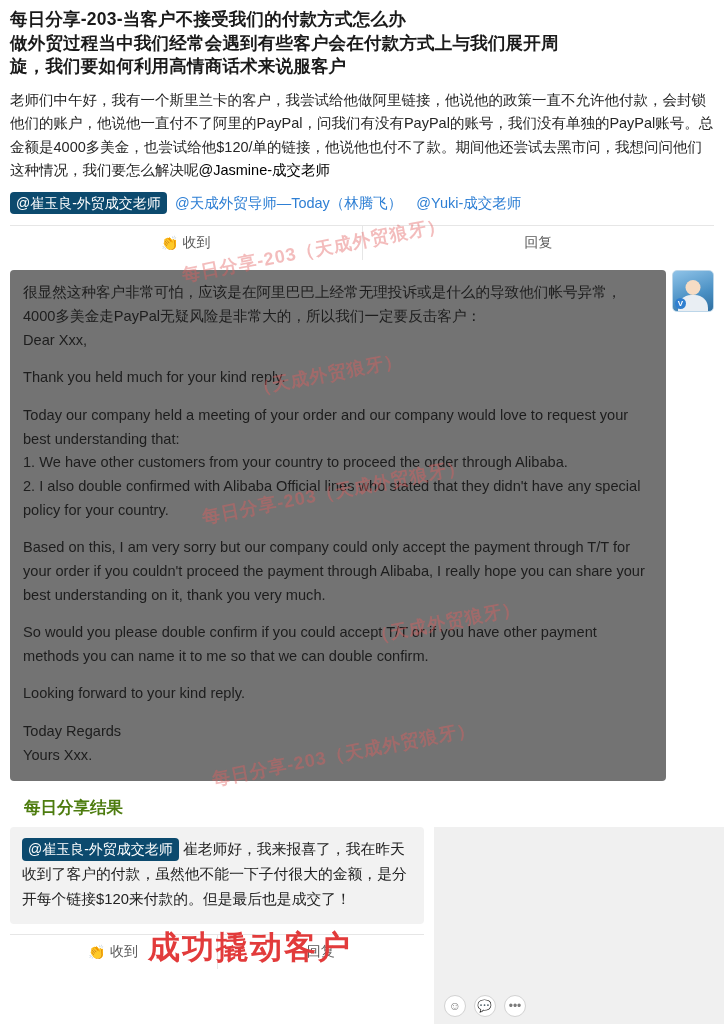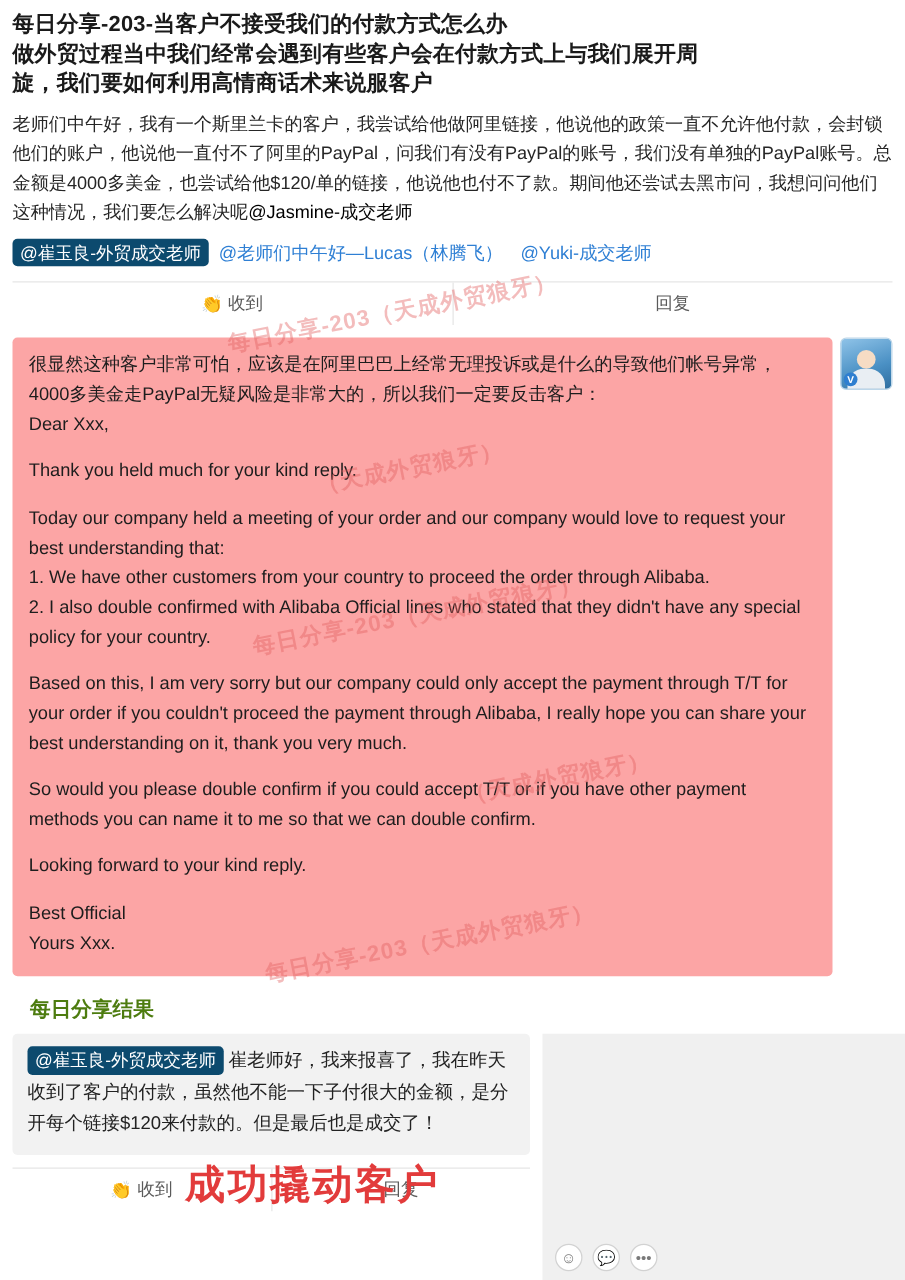--- a/index.html
+++ b/index.html
@@ -93,21 +93,21 @@
   }
 
   
   .answer-wrap {
     position: relative;
     margin: 10px 10px 0 10px;
     display: flex;
     align-items: flex-start;
   }
   .bubble {
-    background: #fca5a5;
+    background: #737373;
     border-radius: 4px;
     padding: 11px 13px 14px 13px;
     font-size: 14.6px;
     line-height: 1.62;
     color: #1d1d1d;
     flex: 1 1 auto;
     min-width: 0;
   }
   .bubble p {
     margin: 0;
@@ -259,21 +259,21 @@
     <div class="title-line">做外贸过程当中我们经常会遇到有些客户会在付款方式上与我们展开周</div>
     <div class="title-line">旋，我们要如何利用高情商话术来说服客户</div>
   </div>
 
   <div class="post">
     <div class="post-body">
       <span>老师们中午好，我有一个斯里兰卡的客户，我尝试给他做阿里链接，他说他的政策一直不允许他付款，会封锁他们的账户，他说他一直付不了阿里的PayPal，问我们有没有PayPal的账号，我们没有单独的PayPal账号。总金额是4000多美金，也尝试给他$120/单的链接，他说他也付不了款。期间他还尝试去黑市问，我想问问他们这种情况，我们要怎么解决呢</span><span class="mention">@Jasmine-成交老师</span>
     </div>
     <div class="mention-row">
       <span class="mention-chip">@崔玉良-外贸成交老师</span>
-      <span class="mention-plain">@老师们中午好—Lucas（林腾飞）</span>
+      <span class="mention-plain">@天成外贸导师—Today（林腾飞）</span>
       <span class="mention-plain">@Yuki-成交老师</span>
     </div>
   </div>
 
   <div class="action-bar">
     <div class="action-cell left">
       <span class="hand-icon">👏</span>
       <span>收到</span>
     </div>
     <div class="action-cell">
@@ -291,21 +291,21 @@
       <p>Today our company held a meeting of your order and our company would love to request your best understanding that:</p>
       <p>1. We have other customers from your country to proceed the order through Alibaba.</p>
       <p>2. I also double confirmed with Alibaba Official lines who stated that they didn't have any special policy for your country.</p>
       <div class="spacer"></div>
       <p>Based on this, I am very sorry but our company could only accept the payment through T/T for your order if you couldn't proceed the payment through Alibaba, I really hope you can share your best understanding on it, thank you very much.</p>
       <div class="spacer"></div>
       <p>So would you please double confirm if you could accept T/T or if you have other payment methods you can name it to me so that we can double confirm.</p>
       <div class="spacer"></div>
       <p>Looking forward to your kind reply.</p>
       <div class="spacer"></div>
-      <p>Best Official</p>
+      <p>Today Regards</p>
       <p>Yours Xxx.</p>
     </div>
     <div class="avatar">
       <div class="face"></div>
       <div class="body"></div>
       <div class="badge">V</div>
     </div>
   </div>
 
   <div class="result-title">每日分享结果</div>

